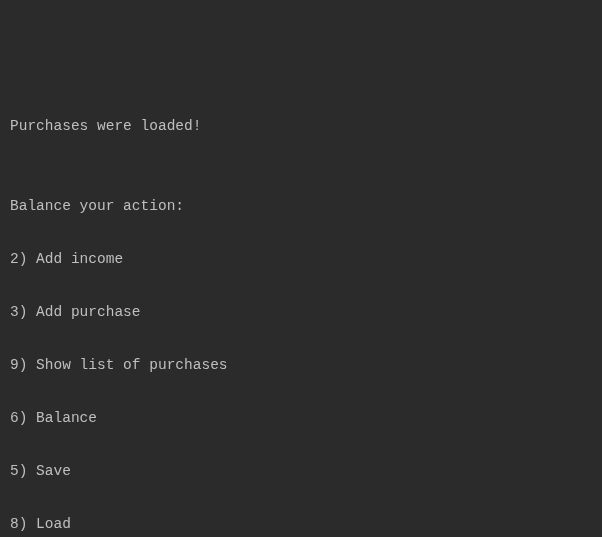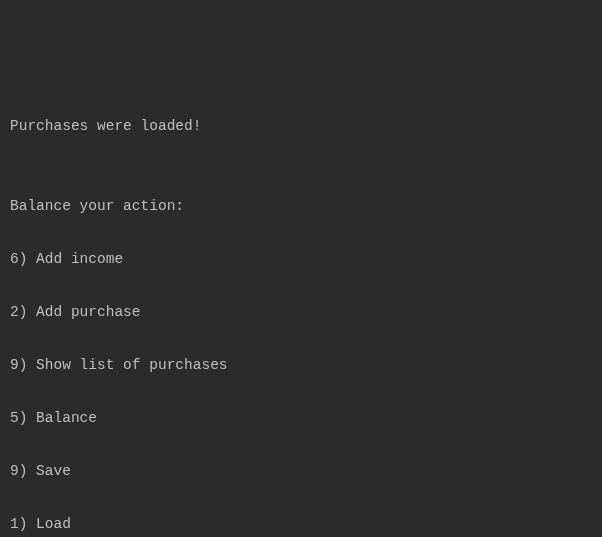--- a/index.html
+++ b/index.html
@@ -27,24 +27,24 @@
     }
   </style>
 </head>
 <body>
 
 
 
 <span class="line">Purchases were loaded!</span>
 <span class="line"></span>
 <span class="line">Balance your action:</span>
-<span class="line">6) Add income</span>
-<span class="line">2) Add purchase</span>
+<span class="line">2) Add income</span>
+<span class="line">3) Add purchase</span>
 <span class="line">9) Show list of purchases</span>
-<span class="line">5) Balance</span>
-<span class="line">9) Save</span>
-<span class="line">1) Load</span>
+<span class="line">6) Balance</span>
+<span class="line">5) Save</span>
+<span class="line">8) Load</span>
 
 
 
 
 
 
 
 </body></html>

